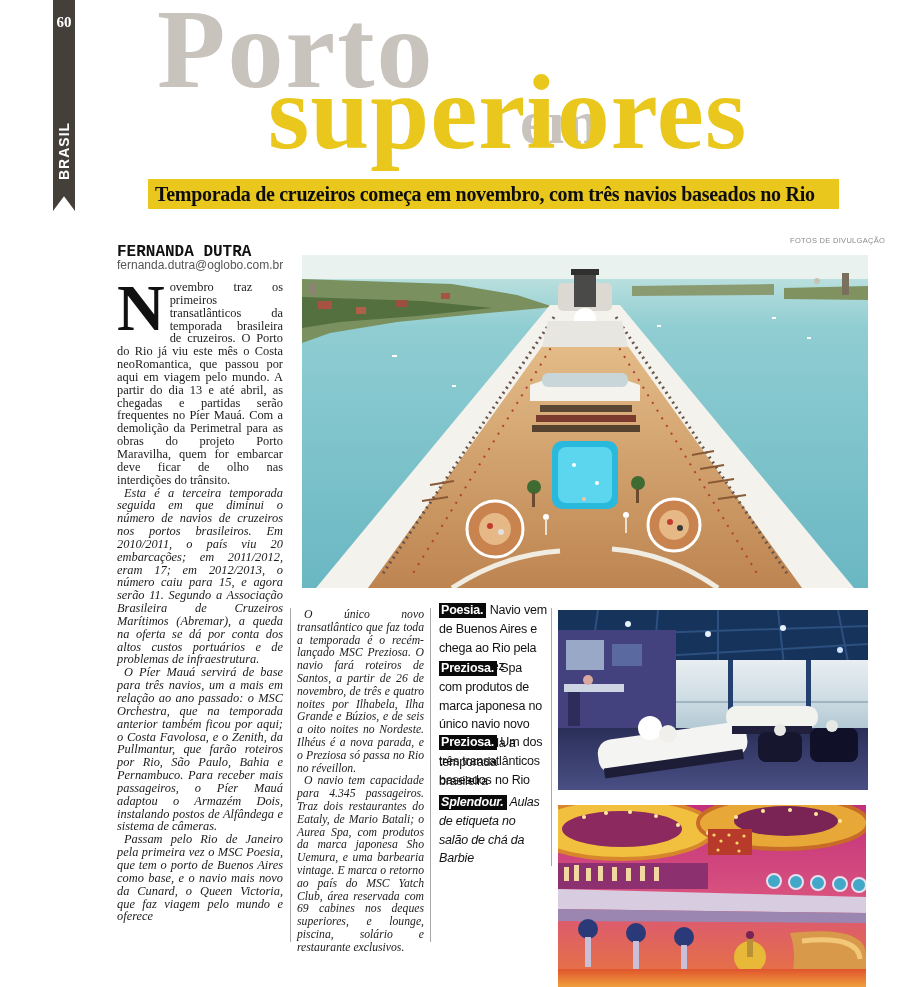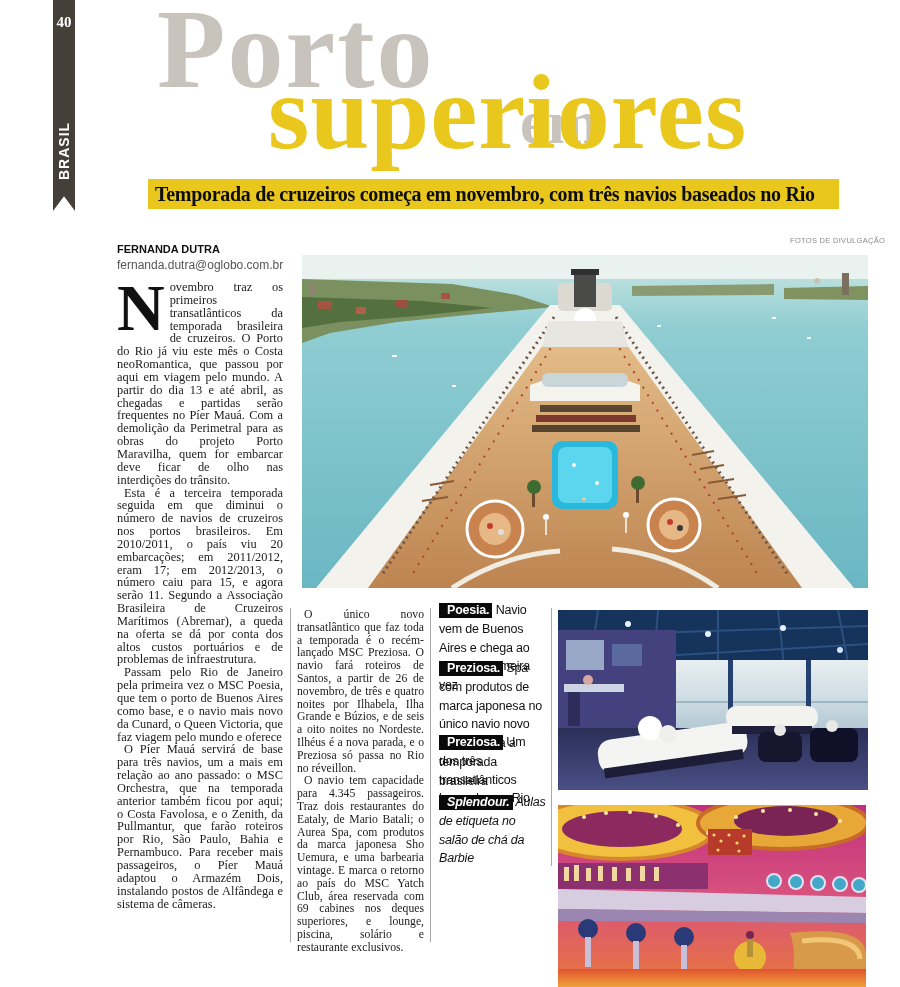--- a/index.html
+++ b/index.html
@@ -21,59 +21,59 @@
   .hl-porto{left:157px;top:-7px;font-size:112px;letter-spacing:2px;color:#c8c3bc;}
   .hl-em{left:520px;top:44px;font-size:62px;color:#c8c3bc;margin-top:47px;}
   .hl-mov{left:268px;top:60px;font-size:106px;letter-spacing:1px;color:#e9c71c;}
 
   
   .subbar{left:148px;top:179px;width:691px;height:30px;background:#e9c71c;}
   .subbar span{display:block;line-height:30px;padding-left:7px;font-weight:bold;
           font-size:20px;letter-spacing:-0.3px;color:#0d0d0d;}
 
   
-  .byline-name{left:117px;top:243px;font-family:Liberation Sans, sans-serif;
-          font-weight:bold;font-size:11px;color:#111;}
+  .byline-name{left:117px;top:243px;font-family:Liberation Mono, monospace;
+          font-weight:bold;font-size:16px;color:#111;}
   .byline-mail{left:117px;top:258px;font-family:"Liberation Sans",sans-serif;
           font-size:12px;color:#555;}
   .credit{left:790px;top:236px;width:100px;text-align:left;
           font-family:"Liberation Sans",sans-serif;font-size:7.5px;color:#8a8a8a;
           letter-spacing:0.3px;}
 
   
   .col{text-align:justify;}
   .col p{margin:0;}
   .col1{left:117px;top:281px;width:166px;font-size:12.4px;line-height:12.85px;}
   .col2{left:297px;top:609px;width:127px;font-size:11.7px;line-height:12.8px;}
-  .col p.ind{text-indent:7px;}
+  .col p.ind{text-indent:7px;font-style:italic;}
   .dropcap{float:left;font-size:66px;line-height:50px;font-weight:bold;
           padding:2px 5px 0 0;color:#111;}
 
   .vrule{width:1px;background:#a8a8a8;}
   .rule1{left:290px;top:608px;height:334px;}
   .rule2{left:430px;top:608px;height:334px;}
   .rule3{left:551px;top:608px;height:258px;}
 
   
   .cap{left:439px;width:108px;font-family:"Liberation Sans",sans-serif;
        font-size:12.5px;line-height:18.8px;letter-spacing:-0.2px;color:#111;}
-  .cap .lbl{background:#0a0a0a;color:#fff;font-weight:bold;padding:0 3px 1px 8px;}
+  .cap .lbl{background:#0a0a0a;color:#fff;font-weight:bold;padding:0 3px 1px 2px;}
   .cap1{top:601px;} .cap2{top:659px;} .cap3{top:733px;} .cap4{top:793px;font-style:italic;}
 
   
   .photo{display:block;}
   .mainphoto{left:302px;top:255px;}
   .spaphoto{left:558px;top:610px;}
   .loungephoto{left:558px;top:805px;}
 </style>
 </head>
 <body>
 
 <div class="abs ribbon"></div>
-<div class="abs pageno">40</div>
+<div class="abs pageno">60</div>
 <div class="abs sectlabel">BRASIL</div>
 
 <div class="abs hl hl-porto">Porto</div>
 <div class="abs hl hl-em">em</div>
 <div class="abs hl hl-mov">superiores</div>
 
 <div class="abs subbar">
   <span>Temporada de cruzeiros começa em novembro, com três navios baseados no Rio</span>
 </div>
 
@@ -172,22 +172,22 @@
     <line x1="406" y1="228" x2="432" y2="224"></line>
       <line x1="416" y1="244" x2="444" y2="240"></line>
     <line x1="128" y1="230" x2="152" y2="226"></line>
       <line x1="120" y1="246" x2="146" y2="242"></line>
   </g>
 </svg>
 
 <div class="abs col col1">
   <p><span class="dropcap">N</span><span>ovembro traz os primeiros transatlânticos da temporada brasileira de cruzeiros. O Porto do Rio já viu este mês o Costa neoRomantica, que passou por aqui em viagem pelo mundo. A partir do dia 13 e até abril, as chegadas e partidas serão frequentes no Píer Mauá. Com a demolição da Perimetral para as obras do projeto Porto Maravilha, quem for embarcar deve ficar de olho nas interdições do trânsito.</span></p>
   <p class="ind">Esta é a terceira temporada seguida em que diminui o número de navios de cruzeiros nos portos brasileiros. Em 2010/2011, o país viu 20 embarcações; em 2011/2012, eram 17; em 2012/2013, o número caiu para 15, e agora serão 11. Segundo a Associação Brasileira de Cruzeiros Marítimos (Abremar), a queda na oferta se dá por conta dos altos custos portuários e de problemas de infraestrutura.</p>
+  <p class="ind">O Píer Mauá servirá de base para três navios, um a mais em relação ao ano passado: o MSC Orchestra, que na temporada anterior também ficou por aqui; o Costa Favolosa, e o Zenith, da Pullmantur, que farão roteiros por Rio, São Paulo, Bahia e Pernambuco. Para receber mais passageiros, o Píer Mauá adaptou o Armazém Dois, instalando postos de Alfândega e sistema de câmeras.</p>
   <p class="ind">Passam pelo Rio de Janeiro pela primeira vez o MSC Poesia, que tem o porto de Buenos Aires como base, e o navio mais novo da Cunard, o Queen Victoria, que faz viagem pelo mundo e oferece</p>
-  <p class="ind">O Píer Mauá servirá de base para três navios, um a mais em relação ao ano passado: o MSC Orchestra, que na temporada anterior também ficou por aqui; o Costa Favolosa, e o Zenith, da Pullmantur, que farão roteiros por Rio, São Paulo, Bahia e Pernambuco. Para receber mais passageiros, o Píer Mauá adaptou o Armazém Dois, instalando postos de Alfândega e sistema de câmeras.</p>
 </div>
 
 <div class="abs col col2">
   <p class="ind">O único novo transatlântico que faz toda a temporada é o recém-lançado MSC Preziosa. O navio fará roteiros de Santos, a partir de 26 de novembro, de três e quatro noites por Ilhabela, Ilha Grande e Búzios, e de seis a oito noites no Nordeste. Ilhéus é a nova parada, e o Preziosa só passa no Rio no réveillon.</p>
   <p class="ind"><span>O navio tem capacidade para 4.345 passageiros. Traz dois restaurantes do Eataly, de Mario Batali; o Aurea Spa, com produtos da marca japonesa Sho Uemura, e uma barbearia vintage. E marca o retorno ao país do MSC Yatch Club, área reservada com 69 cabines nos deques superiores, e lounge, piscina, solário e restaurante exclusivos.</span> </p>
 </div>
 
 <div class="abs vrule rule1"></div>
 <div class="abs vrule rule2"></div>
 <div class="abs vrule rule3"></div>

